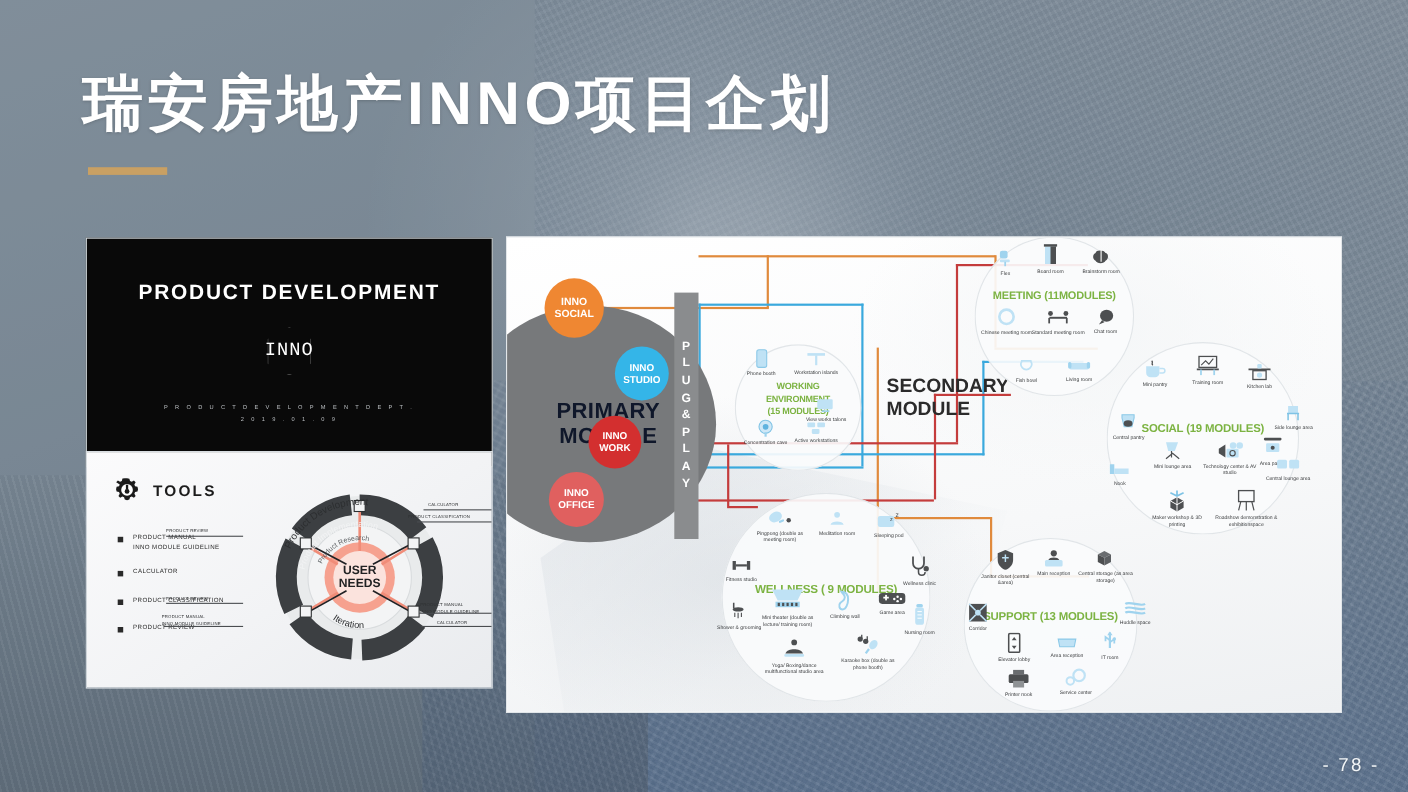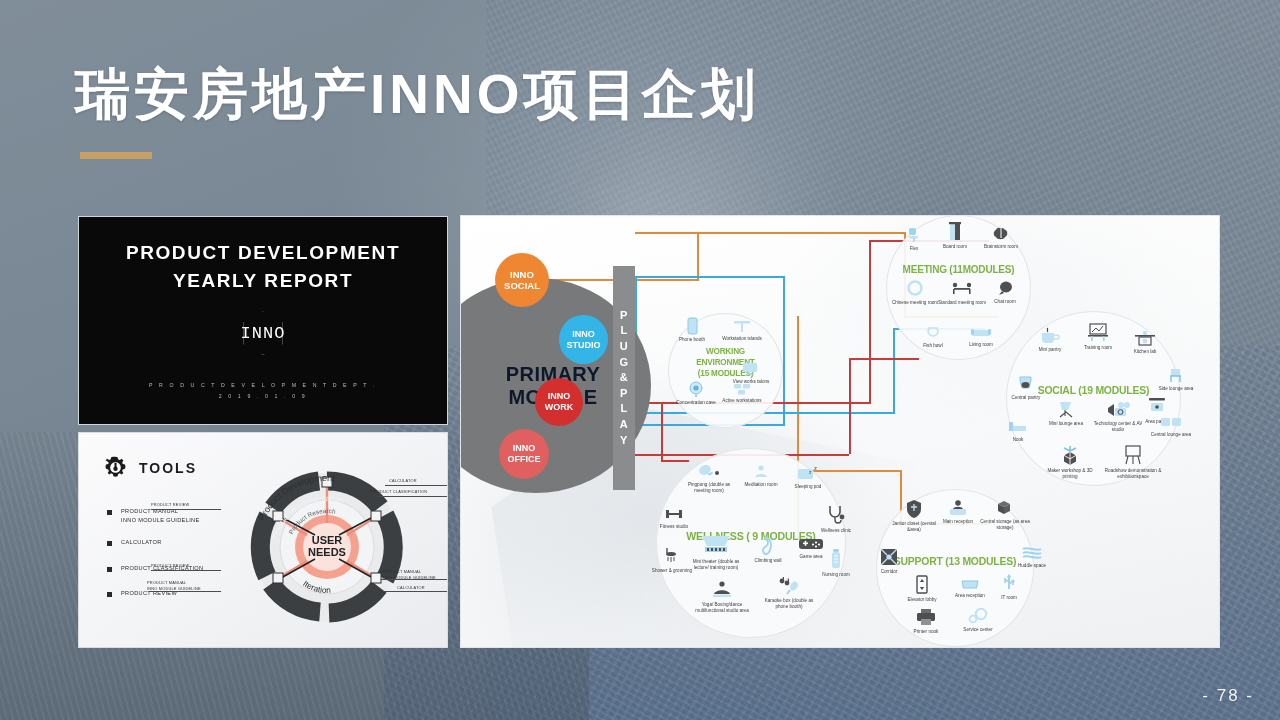--- a/index.html
+++ b/index.html
@@ -86,21 +86,21 @@
   .cb-logo .txt {
     position:relative; color:#fff; font-size:17px; letter-spacing:1px;
     font-family:"Liberation Mono", monospace;
   }
   .cb-sub {
     margin-top:26px; color:#b9bdc0; font-size:5.2px;
     letter-spacing:2.6px; text-align:center; line-height:2.1;
   }
 
   .card-tools {
-    position:absolute; left:78px; top:432px; width:370px; height:216px;
+    position:absolute; left:78px; top:410px; width:370px; height:216px;
     background:linear-gradient(145deg,#fbfbfc 0%,#f2f3f5 55%,#e9ebee 100%);
     border:1px solid #d8dde1; overflow:hidden;
   }
   .tools-head { position:absolute; left:24px; top:22px; display:flex; align-items:center; gap:11px; }
   .gear { width:25px; height:25px; position:relative; }
   .gear svg { display:block; }
   .tools-title { font-size:14px; font-weight:bold; color:#1c1c1c; letter-spacing:2px; }
   .tools-list { position:absolute; left:28px; top:74px; width:160px; }
   .tools-li { display:flex; gap:9px; margin-bottom:13px; align-items:flex-start; }
   .tools-bullet { width:5px; height:5px; background:#2a2a2a; margin-top:3px; flex:none; }
@@ -199,21 +199,20 @@
   <div class="bg-hand2"></div>
   <div class="bg-tint"></div>
 </div>
 
 <div class="title">瑞安房地产INNO项目企划</div>
 <div class="title-rule"></div>
 
 <div class="card-black">
   <div class="cb-title">
     <span>PRODUCT DEVELOPMENT</span><br>
-    <span>YEARLY REPORT</span>
   </div>
   <div class="cb-logo">
     <span class="hex"></span>
     <span class="txt">INNO</span>
   </div>
   <div class="cb-sub">
     <span>P R O D U C T   D E V E L O P M E N T   D E P T .</span><br>
     <span>2 0 1 9 . 0 1 . 0 9</span>
   </div>
 </div>
@@ -398,20 +397,22 @@
       <span>L</span>
       <span>U</span>
       <span>G</span>
       <span>&amp;</span>
       <span>P</span>
       <span>L</span>
       <span>A</span>
       <span>Y</span>
   </div>
 
+  <div class="secondary-lbl" style="white-space:pre-line">SECONDARY
+MODULE</div>
 
   <div class="cluster" style="left:207px; top:97px; width:115px; height:115px;text-decoration:underline;">
     <div class="cluster-title" style="top:33px; font-size:8.2px; line-height:1.35; white-space:pre-line;">WORKING
 ENVIRONMENT
 (15 MODULES)</div>
 
     <div class="mod" style="left:2px; top:4px; width:44px;">
       <svg class="ic" width="13" height="18" viewBox="0 0 13 18">
           <rect x="2" y="1" width="9" height="16" rx="2" fill="#bfe2f5" stroke="#8cc9e8" stroke-width="1"></rect>
         </svg>

